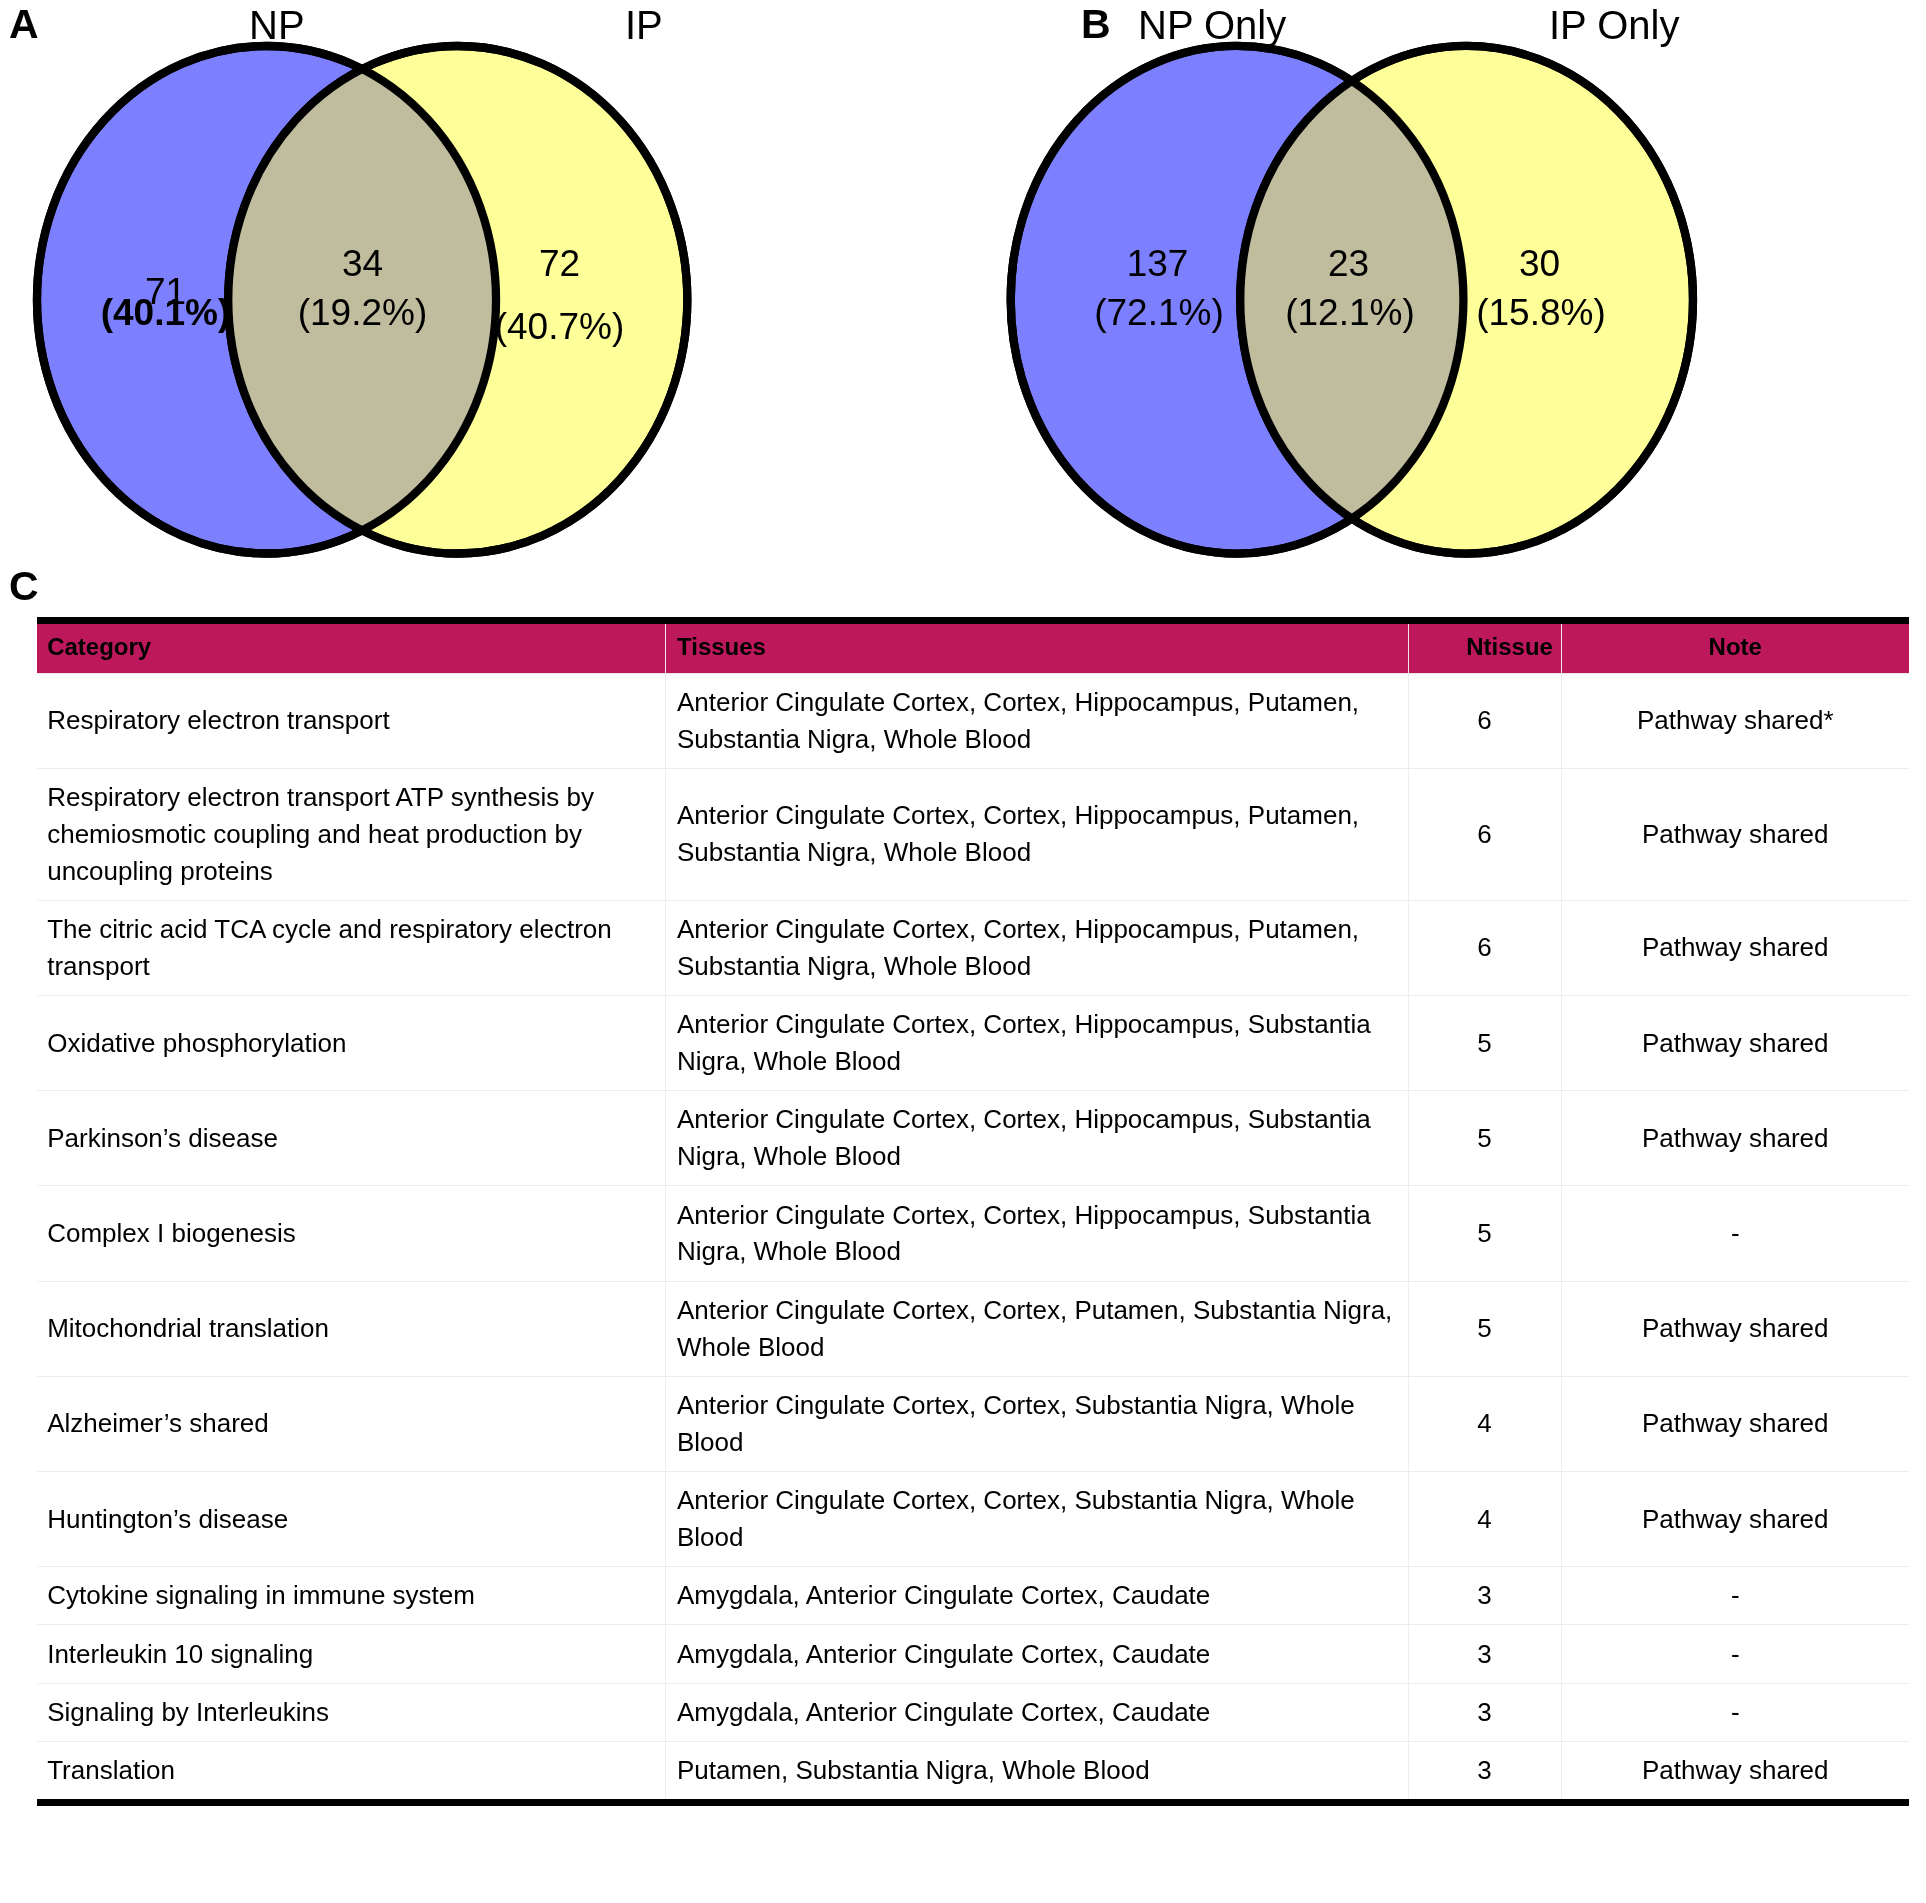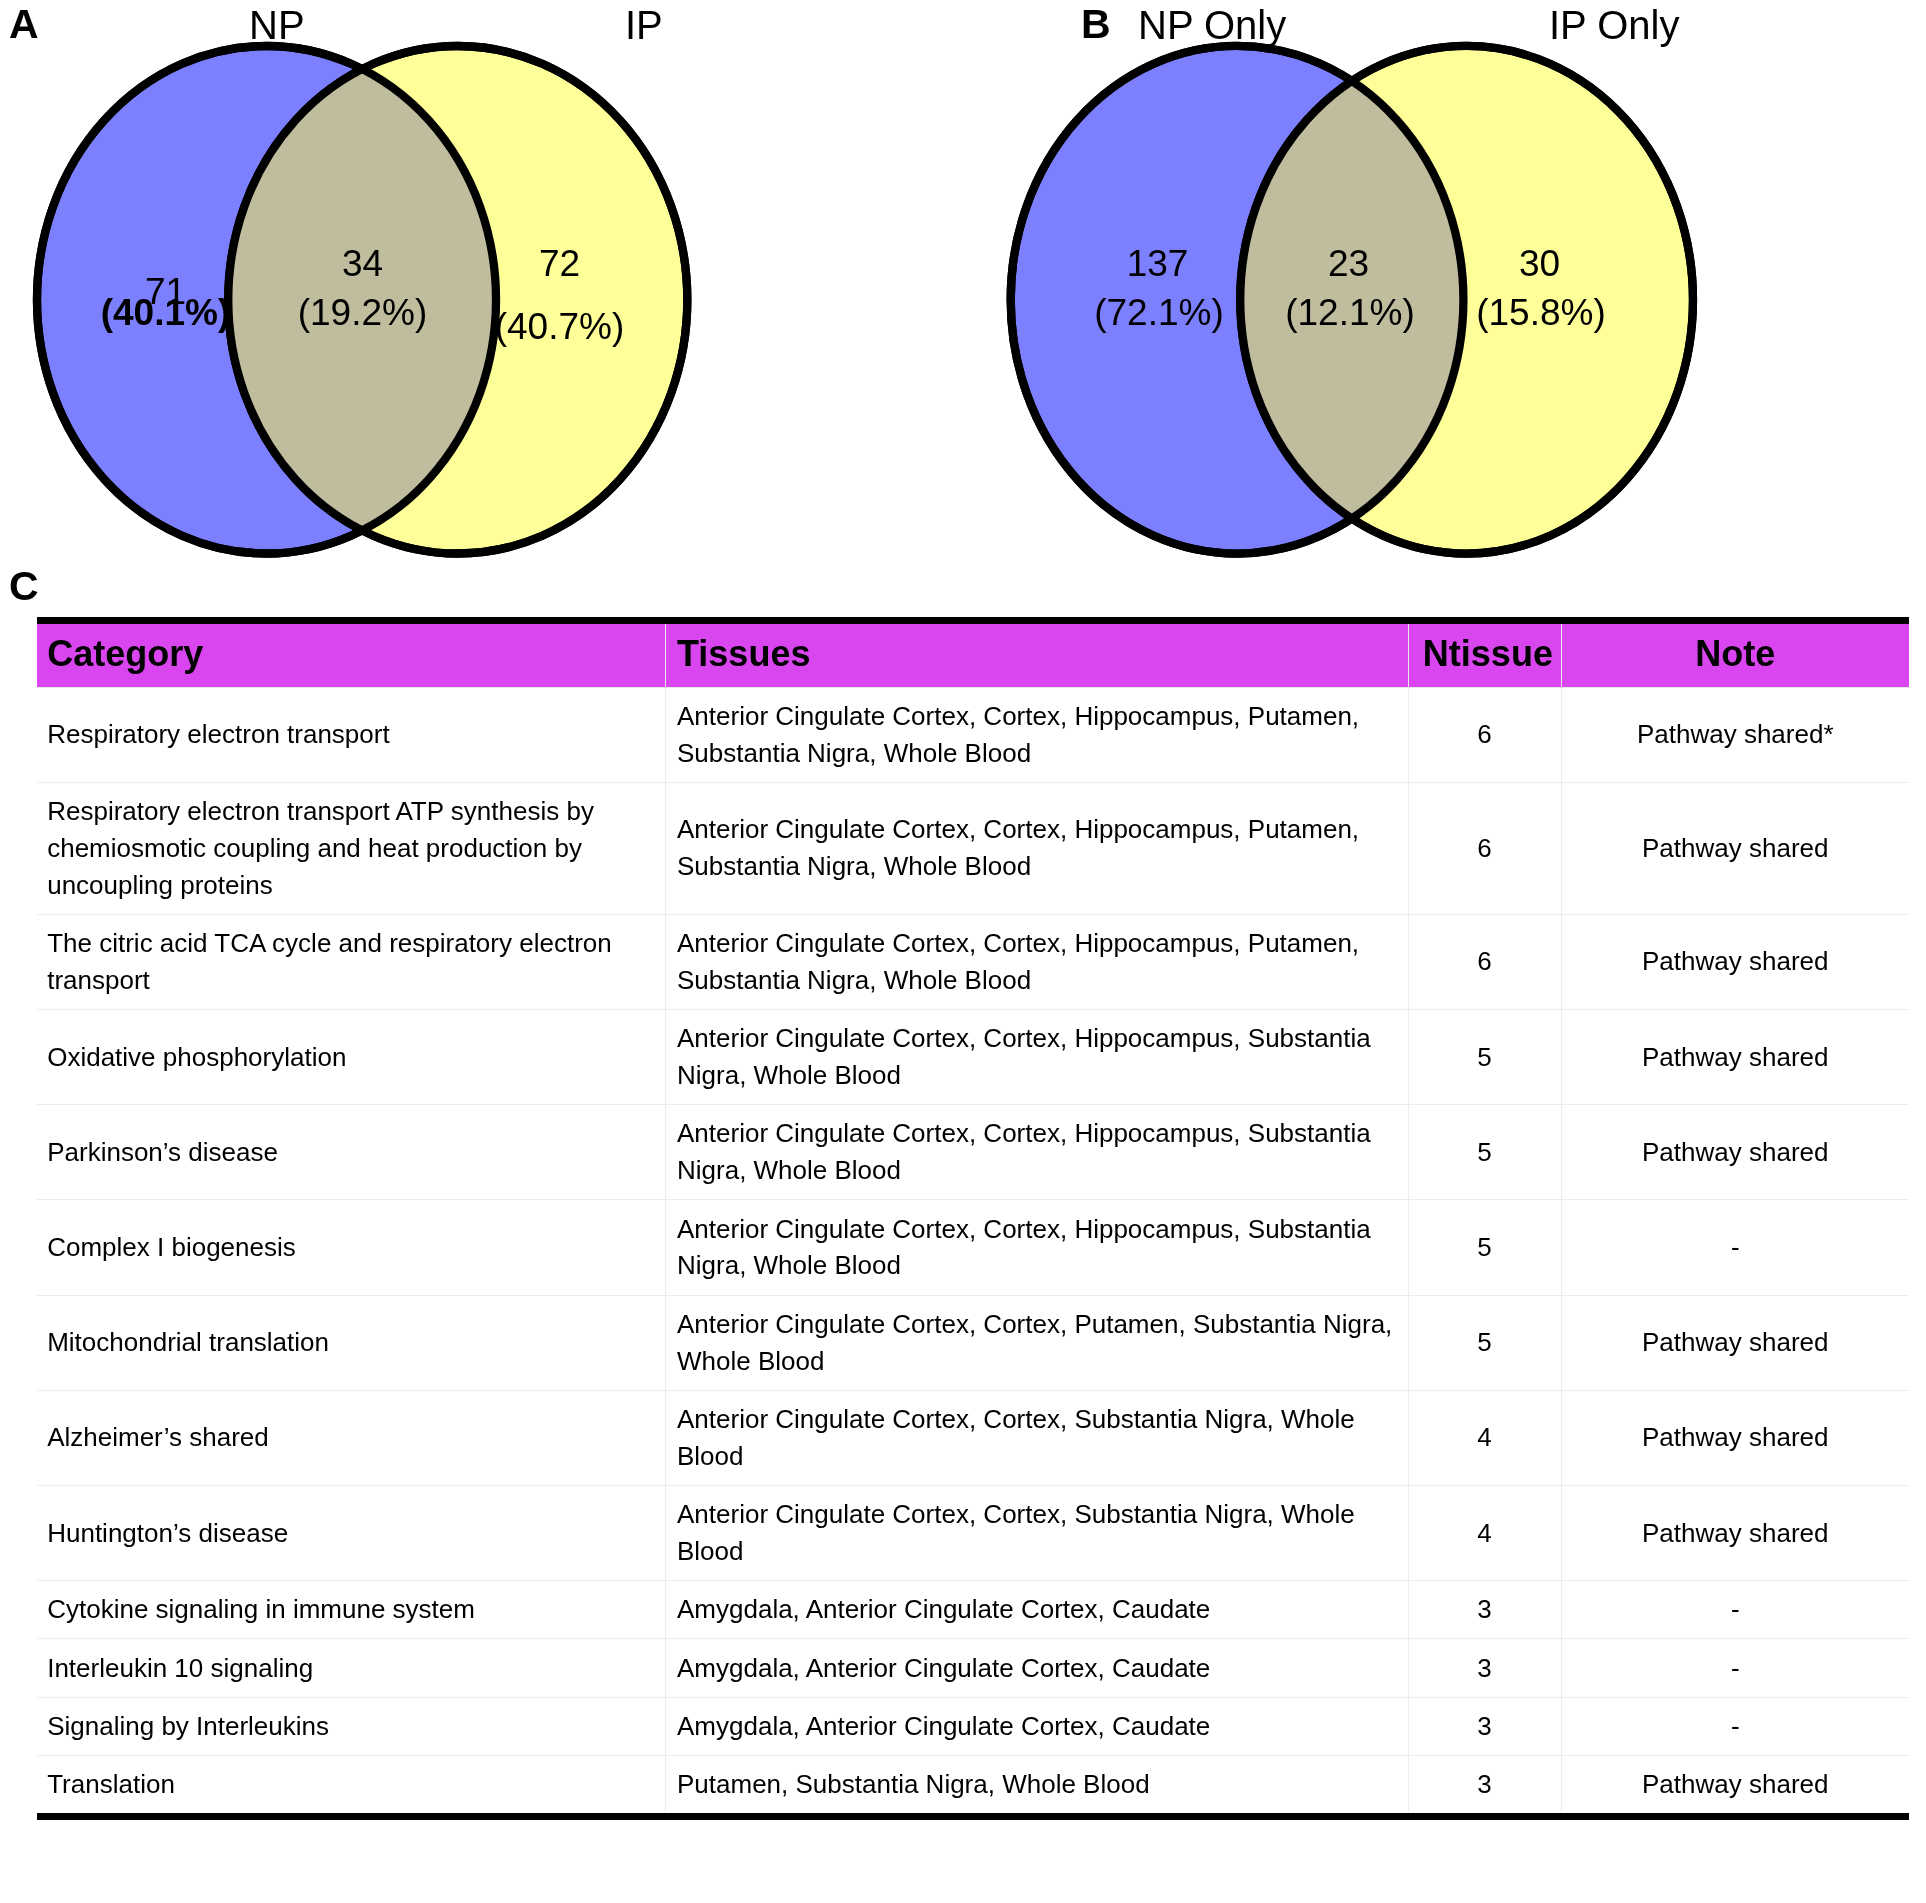--- a/index.html
+++ b/index.html
@@ -84,27 +84,27 @@
     width: 100%;
     table-layout: fixed;
     font-family: "Liberation Sans", sans-serif;
   }
   table.data-table col.c-category { width: 628px; }
   table.data-table col.c-tissues  { width: 743px; }
   table.data-table col.c-ntissue  { width: 153px;  }
   table.data-table col.c-note     { width: 348px;  }
 
   table.data-table thead th {
-    font-size: 36px;
+    font-size: 24px;
     font-weight: bold;
     padding: 9px 7.6px 11.5px 7.6px;
     border-top: 7.6px solid #000;
     border-bottom: 1.9px solid #e8e8e8;
     vertical-align: middle;
-    background: #d946ef;
+    background: #be185d;
   }
   table.data-table thead th.th-category { text-align: left;   padding-left: 10.2px; }
   table.data-table thead th.th-tissues  { text-align: left;   padding-left: 11.5px;
                                           border-left: 1.9px solid #e8e8e8; }
   table.data-table thead th.th-ntissue  { text-align: right;
                                           border-left: 1.9px solid #e8e8e8; }
   table.data-table thead th.th-note     { text-align: center;
                                           border-left: 1.9px solid #e8e8e8; }
 
   table.data-table tbody td {

